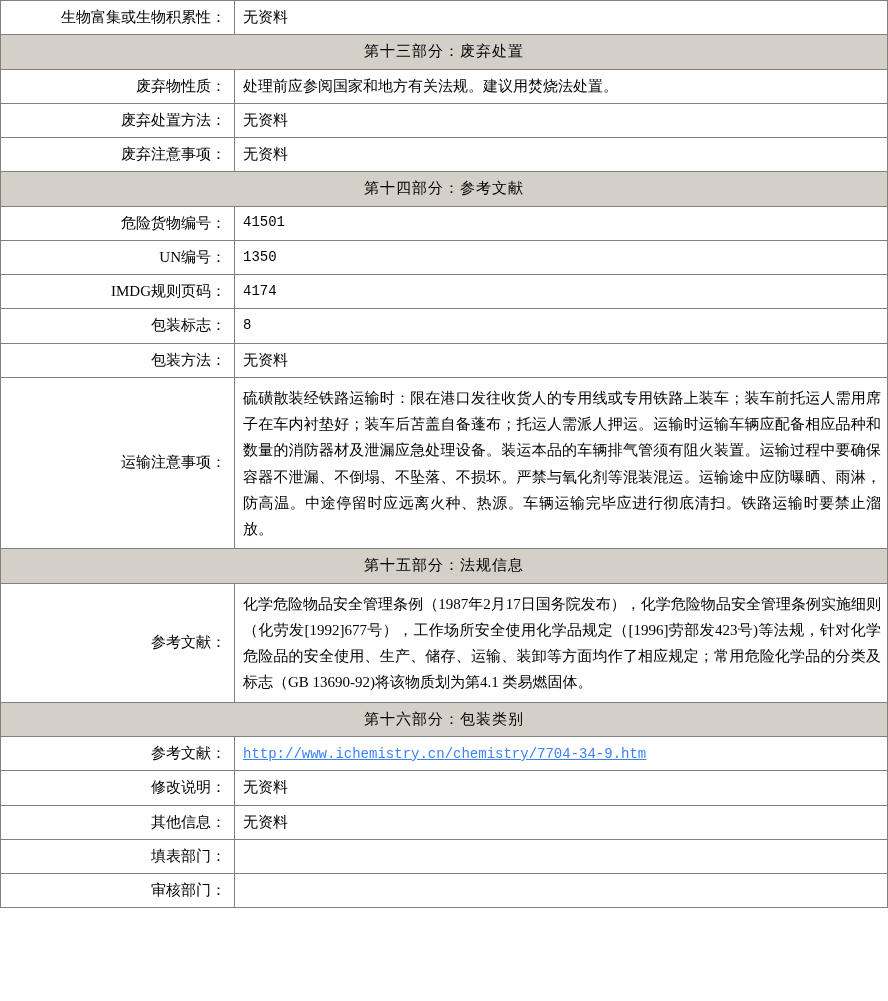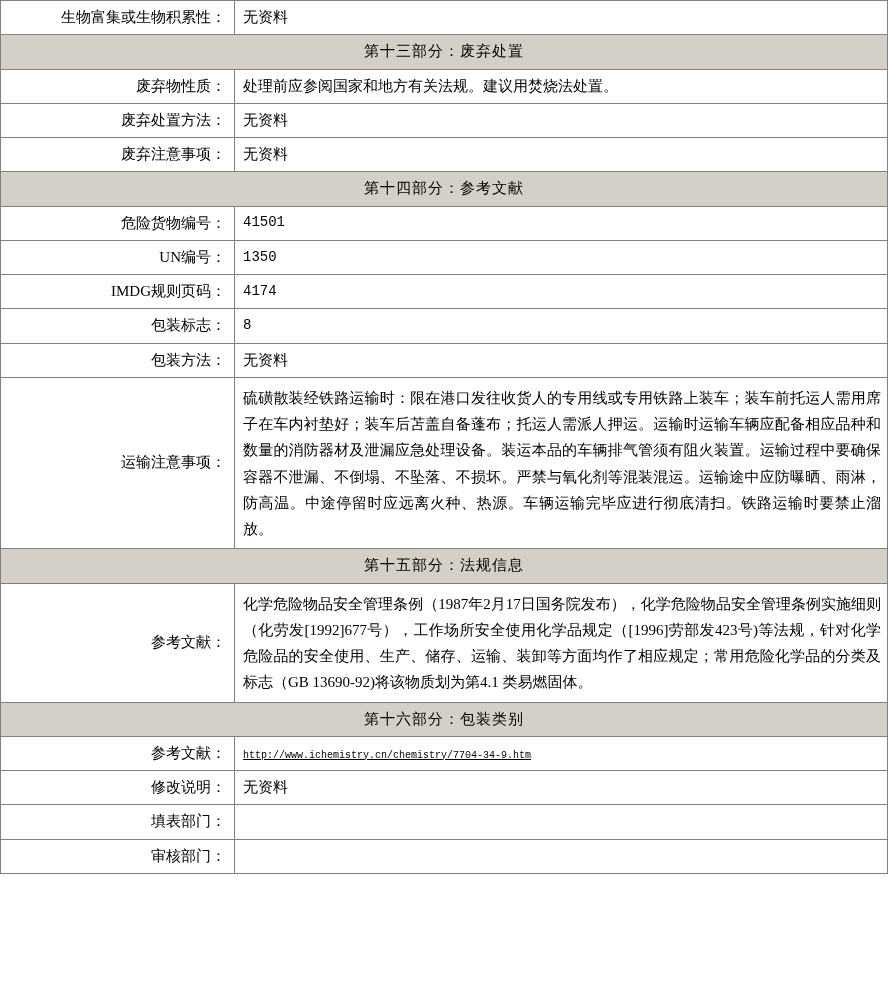--- a/index.html
+++ b/index.html
@@ -52,22 +52,22 @@
     text-justify: inter-ideograph;
     line-height: 1.75;
     padding-top: 7px;
     padding-bottom: 6px;
   }
   td.empty {
     height: 22px;
   }
   a.ref-link {
     font-family: "Liberation Mono", "DejaVu Sans Mono", monospace;
-    font-size: 10px;
-    color: #000000;
+    font-size: 14px;
+    color: #3b82f6;
     text-decoration: underline;
   }
   .first-row td {
     border-top: 1px solid #808080;
   }
 </style>
 </head>
 <body>
 
 <table class="msds-table">
@@ -130,20 +130,24 @@
       </tr>
       <tr>
         <td class="label">参考文献：</td>
         <td class="value"><a class="ref-link" href="#">http://www.ichemistry.cn/chemistry/7704-34-9.htm</a></td>
       </tr>
       <tr>
         <td class="label">修改说明：</td>
         <td class="value">无资料</td>
       </tr>
       <tr>
+        <td class="label">其他信息：</td>
+        <td class="value">无资料</td>
+      </tr>
+      <tr>
         <td class="label">填表部门：</td>
         <td class="value empty"></td>
       </tr>
       <tr>
         <td class="label">审核部门：</td>
         <td class="value empty"></td>
       </tr>
     </tbody>
 </table>
 

